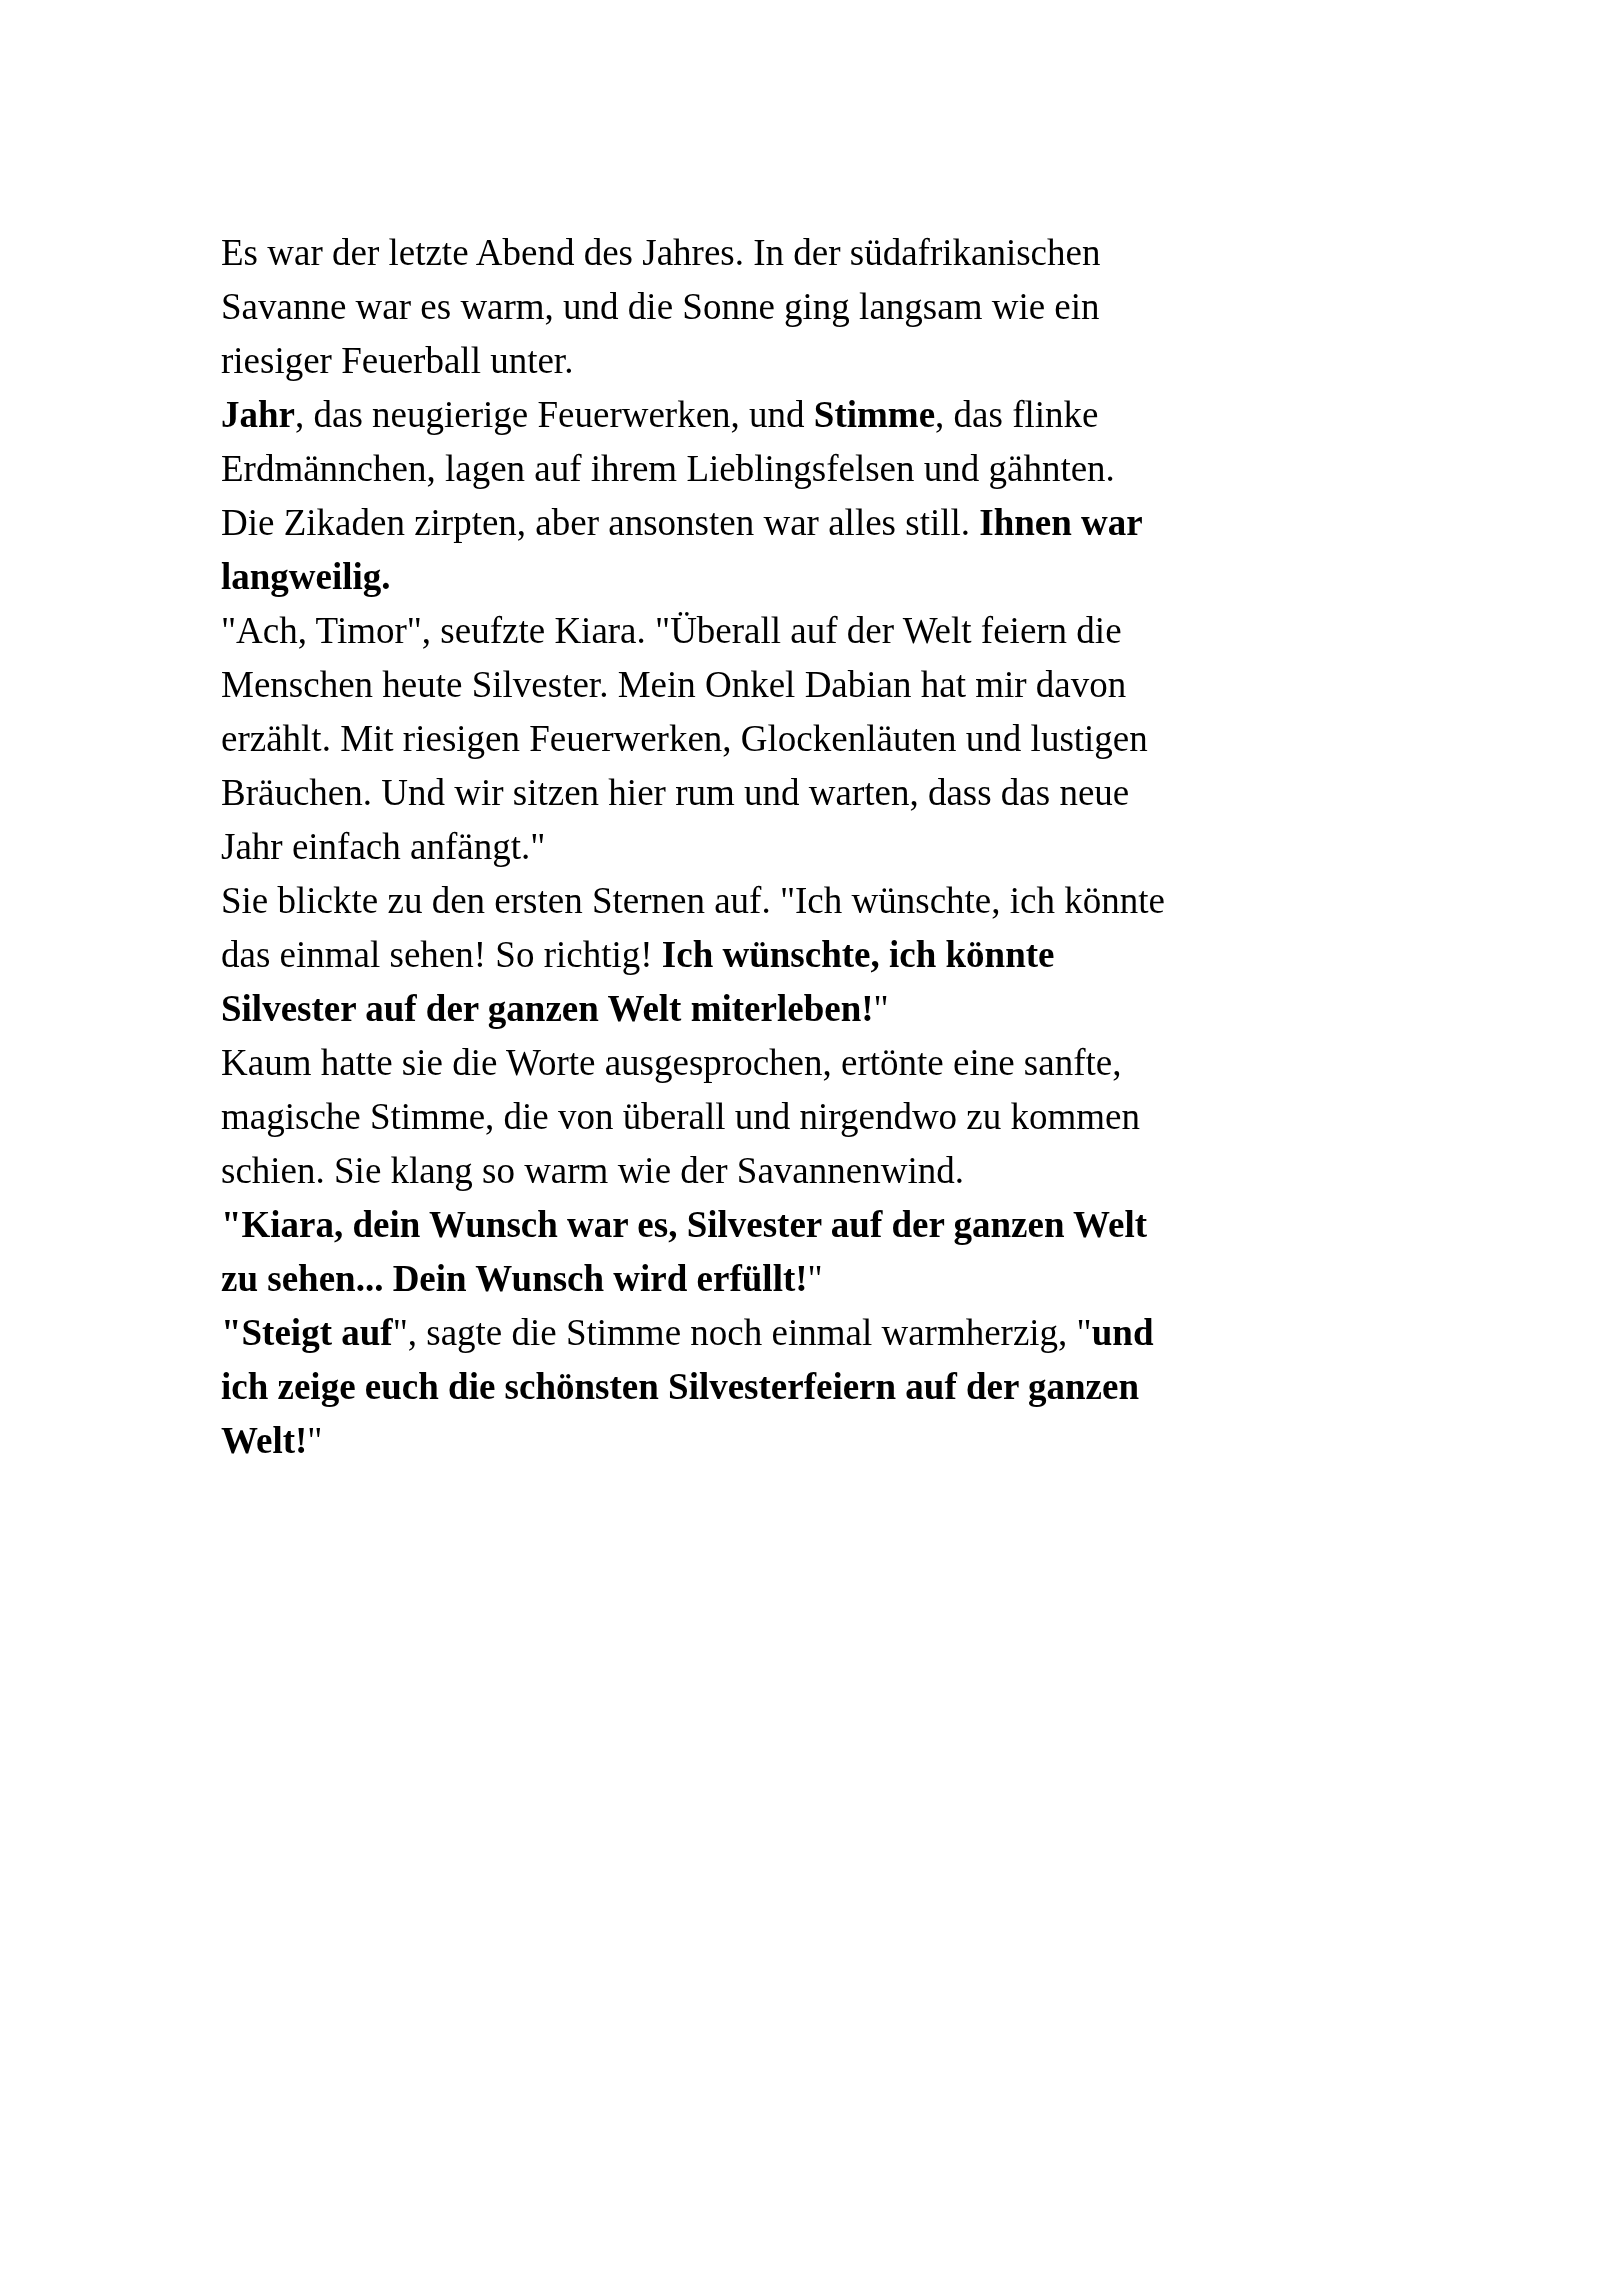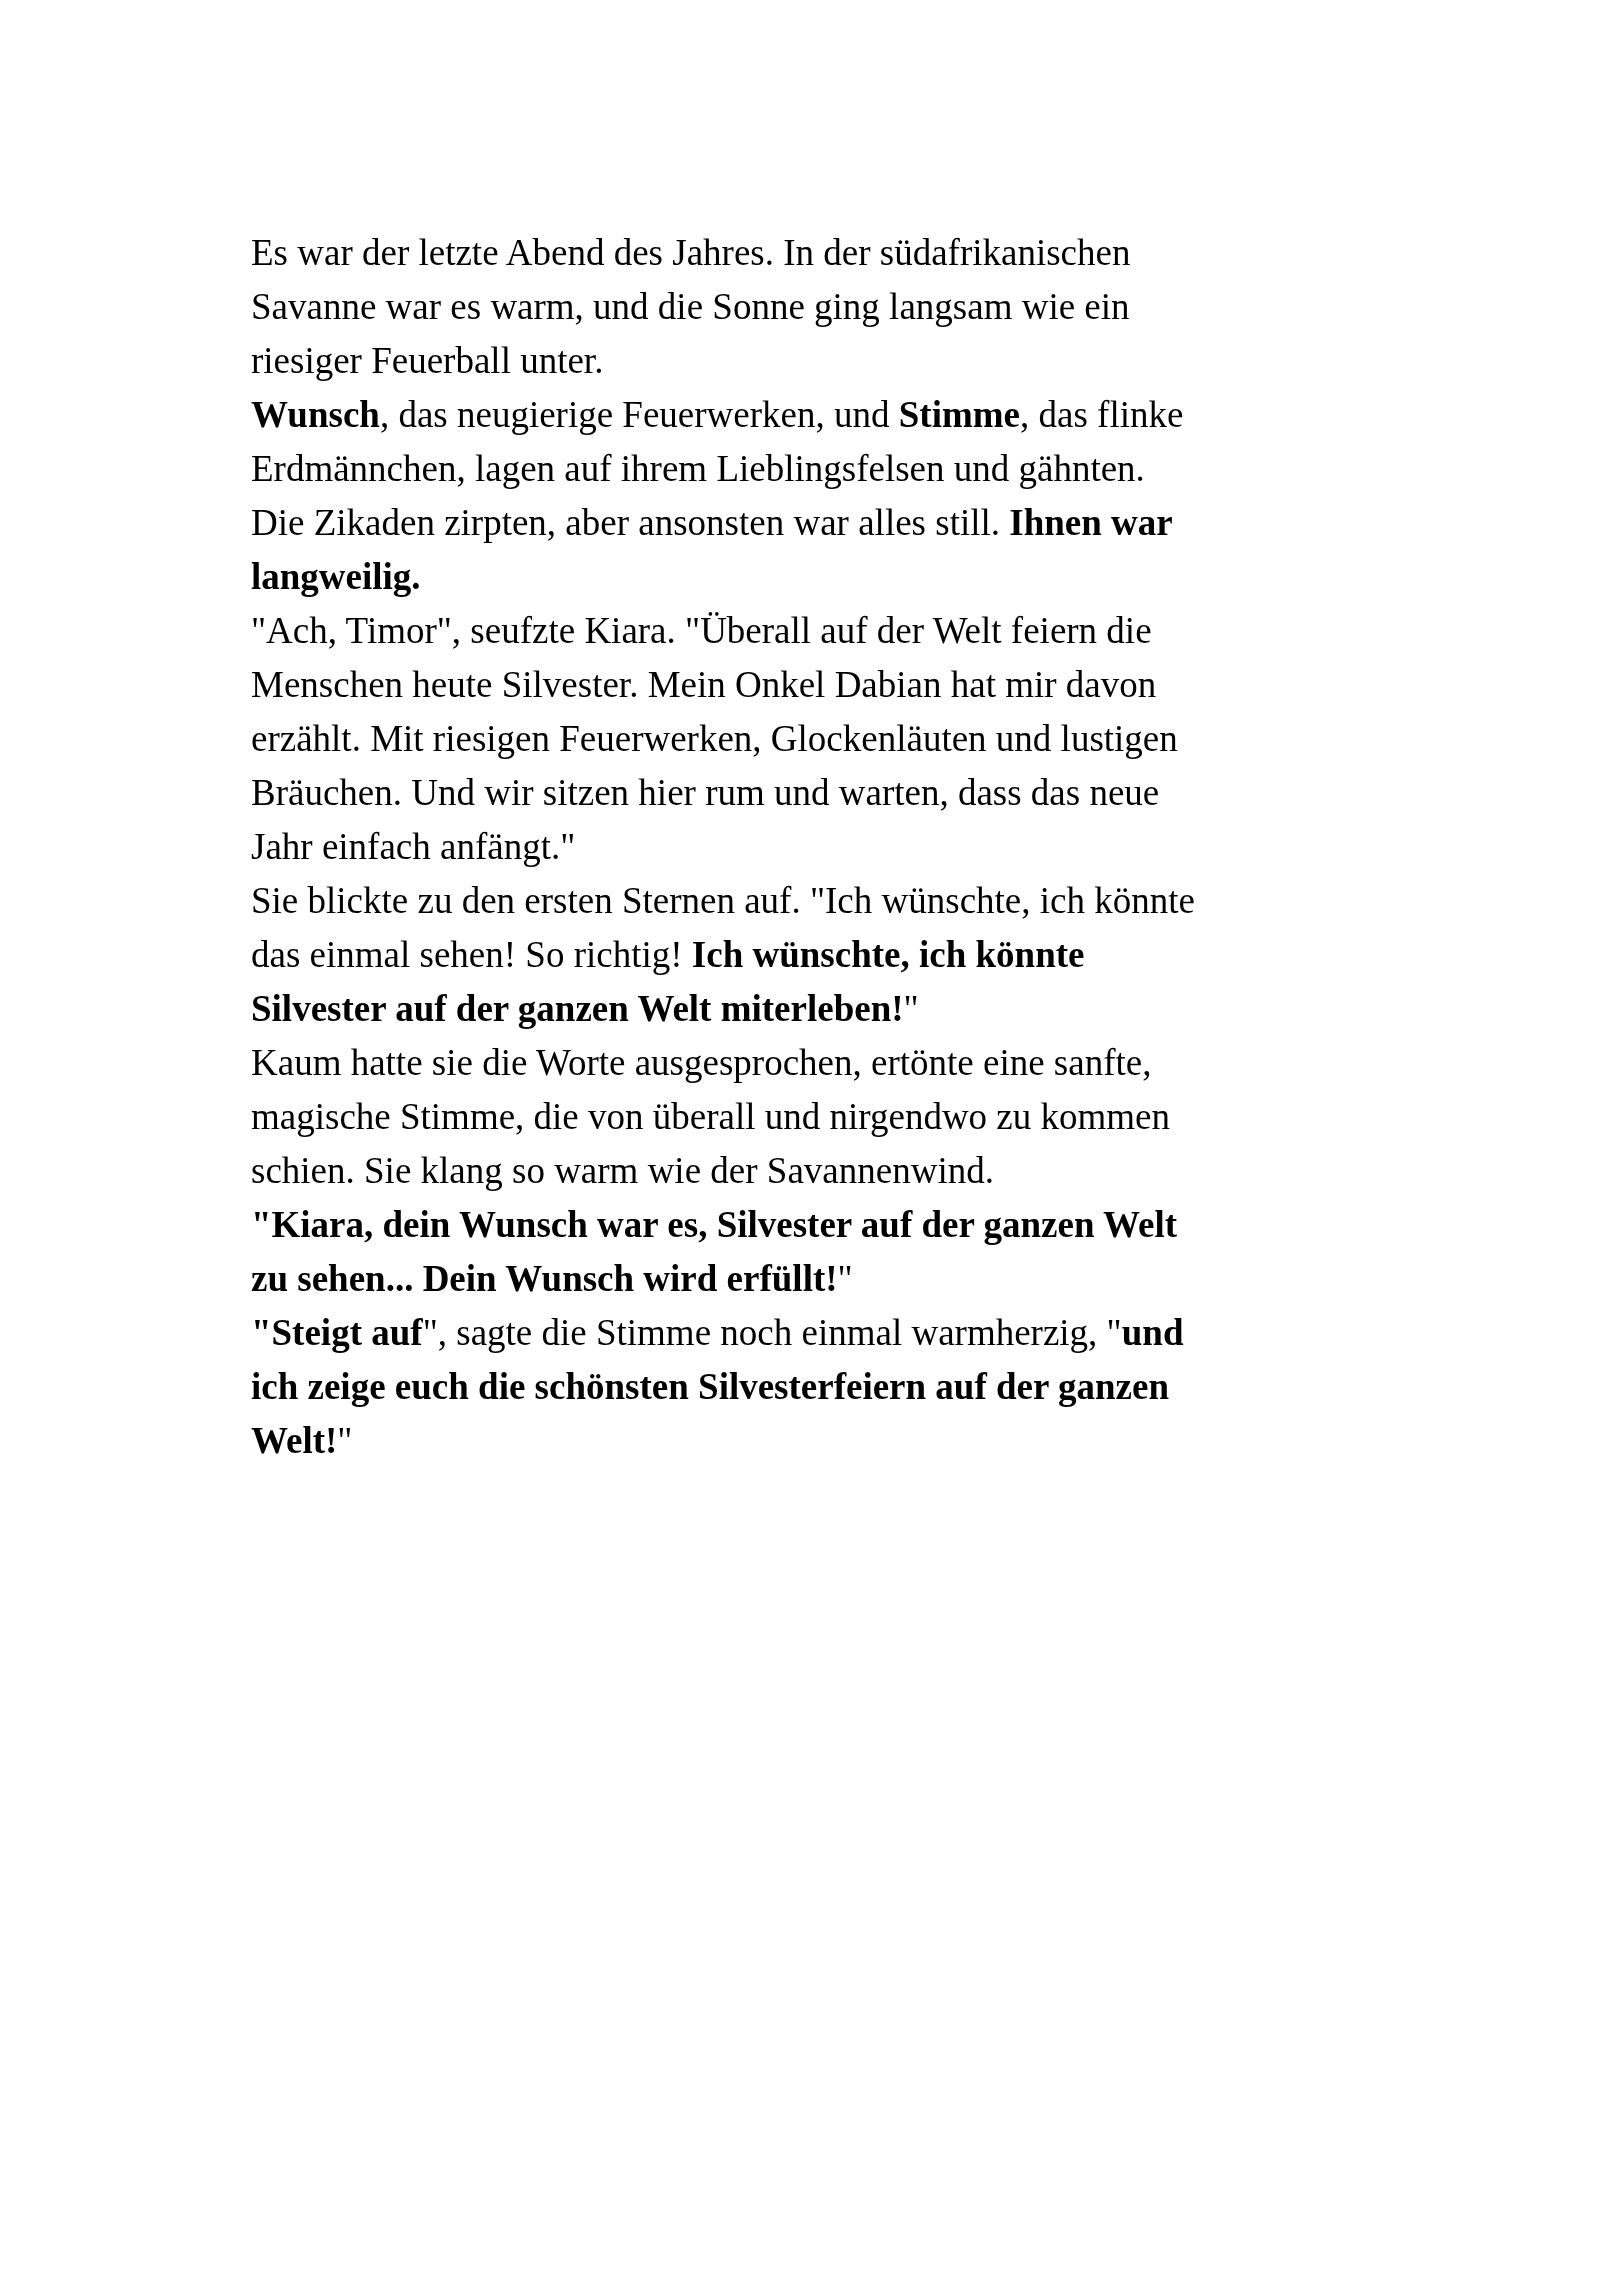--- a/index.html
+++ b/index.html
@@ -23,40 +23,39 @@
   }
   .story {
     position: absolute;
     left: 221px;
     top: 226px;
     width: 1266px;
     font-family: "Liberation Serif", serif;
     font-size: 37px;
     line-height: 54px;
     color: #000000;
-    margin-left: 30px;
   }
   .story p {
     margin: 0;
     padding: 0;
     white-space: pre-wrap;
   }
   .story .bold {
     font-weight: bold;
   }
 </style>
 </head>
 <body>
 
 <div class="page">
   <div class="story" id="story-text">
       <p><span>Es war der letzte Abend des Jahres. In der südafrikanischen
 Savanne war es warm, und die Sonne ging langsam wie ein
 riesiger Feuerball unter.</span></p>
-      <p><span class="bold">Wunsch</span><span>, das neugierige Feuerwerken, und </span><span class="bold">Stimme</span><span>, das flinke
+      <p><span class="bold">Jahr</span><span>, das neugierige Feuerwerken, und </span><span class="bold">Stimme</span><span>, das flinke
 Erdmännchen, lagen auf ihrem Lieblingsfelsen und gähnten.
 Die Zikaden zirpten, aber ansonsten war alles still. </span><span class="bold">Ihnen war
 langweilig.</span></p>
       <p><span>"Ach, Timor", seufzte Kiara. "Überall auf der Welt feiern die
 Menschen heute Silvester. Mein Onkel Dabian hat mir davon
 erzählt. Mit riesigen Feuerwerken, Glockenläuten und lustigen
 Bräuchen. Und wir sitzen hier rum und warten, dass das neue
 Jahr einfach anfängt."</span></p>
       <p><span>Sie blickte zu den ersten Sternen auf. "Ich wünschte, ich könnte
 das einmal sehen! So richtig! </span><span class="bold">Ich wünschte, ich könnte

